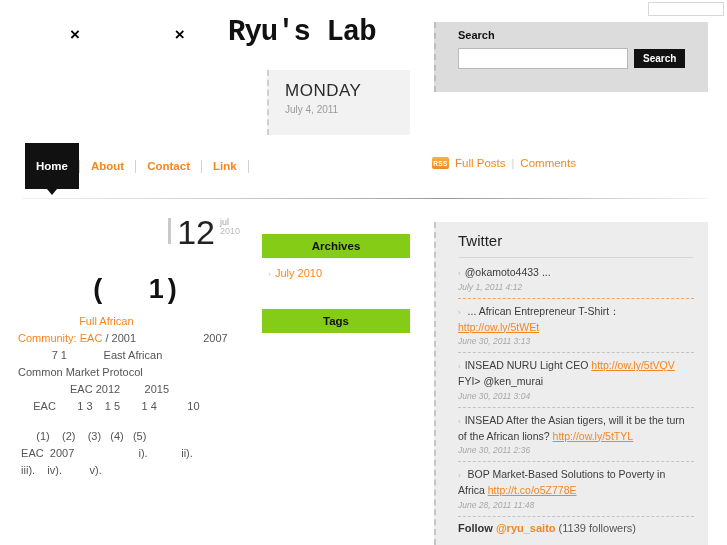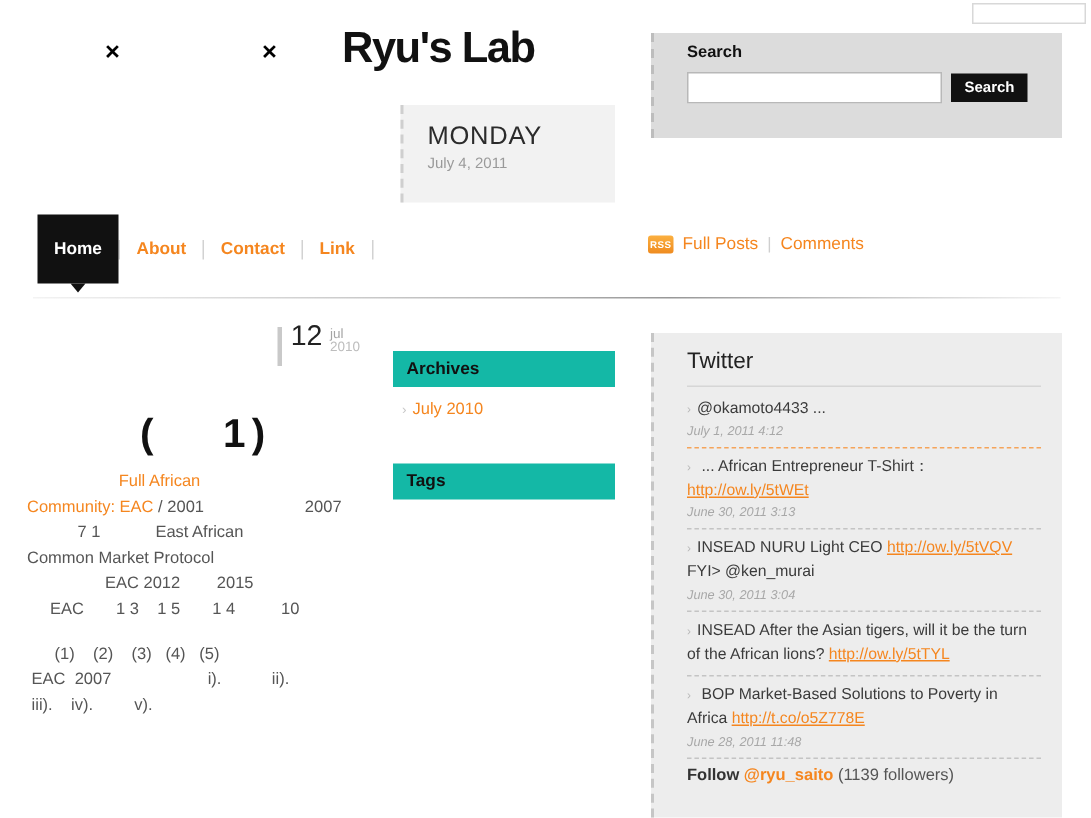--- a/index.html
+++ b/index.html
@@ -22,21 +22,21 @@
   .header{position:absolute;left:0;top:0;width:430px;height:150px;}
   .missing-glyphs{
     position:absolute;left:70px;top:26px;
     font-size:17px;color:#000;font-weight:bold;letter-spacing:45px;
     line-height:1;
   }
   .site-title{
     position:absolute;left:228px;top:18px;
     font-size:29px;font-weight:bold;color:#111;
     letter-spacing:-1px;line-height:1;
-    font-family:Liberation Sans, sans-serif;
+    font-family:Liberation Mono, monospace;
   }
 
   
   .date-ticket{
     position:absolute;left:267px;top:70px;width:143px;height:65px;
     background:#f2f2f2;
     border-left:2px dashed #cfcfcf;
     box-sizing:border-box;
     padding:12px 0 0 16px;
   }
@@ -98,40 +98,40 @@
     background:linear-gradient(to right,#f3f3f3,#b9b9b9 45%,#989898 62%,#cfcfcf 85%,#f5f5f5);
   }
 
   
   .article{position:absolute;left:18px;top:216px;width:238px;}
   .post-date{
     display:flex;align-items:flex-start;justify-content:flex-end;
     padding-right:16px;height:34px;
   }
   .post-date .bar{width:3px;height:26px;background:#c9c9c9;margin-right:6px;margin-top:2px;}
-  .post-date .day{font-size:19px;color:#222;line-height:0.95;font-weight:normal;}
+  .post-date .day{font-size:34px;color:#222;line-height:0.95;font-weight:normal;}
   .post-date .my{margin-left:5px;margin-top:2px;line-height:1.05;}
   .post-date .mon{font-size:9px;color:#a5a5a5;display:block;}
   .post-date .yr{font-size:9px;color:#bdbdbd;display:block;}
 
   .post-title{
     text-align:center;font-size:27px;font-weight:bold;color:#111;
     margin-top:26px;letter-spacing:4px;line-height:1;
   }
 
   .post-body{font-size:11px;color:#555;line-height:1.55;margin-top:10px;text-align:justify;}
   .post-body .ln{display:block;white-space:pre-wrap;}
   .post-body .or{color:#f5861f;}
   .post-body .gap{display:block;height:13px;}
 
   
   .midcol{position:absolute;left:262px;top:234px;width:148px;}
   .panel-head{
-    background:#14b8a6;font-size:11.5px;font-weight:bold;color:#111;
-    padding:6px 9px;margin-bottom:5px;
+    background:#84cc16;font-size:11.5px;font-weight:bold;color:#111;
+    padding:6px 9px;margin-bottom:5px;text-align:center;
   }
   .panel-list{padding:0 0 0 6px;margin:0;list-style:none;}
   .panel-list li{font-size:11px;line-height:1.85;}
   .panel-list li .arrow{color:#c7c7c7;font-size:9px;margin-right:4px;}
   .panel-list li a{color:#f5861f;text-decoration:none;}
   .tagblock{margin-top:26px;}
   .tag-items{padding:9px 0 0 6px;font-size:10.5px;}
   .tag-items a{color:#f5861f;text-decoration:none;}
 
   
@@ -248,20 +248,21 @@
           <div class="tw-time">June 30, 2011 3:13</div>
         </div>
         <div class="tw-sep"></div>
         <div class="tw-item">
           <div class="tw-text"><span class="arrow">›</span><span>INSEAD            NURU Light       CEO </span><a href="#">http://ow.ly/5tVQV</a><span> FYI&gt; @ken_murai</span></div>
           <div class="tw-time">June 30, 2011 3:04</div>
         </div>
         <div class="tw-sep"></div>
         <div class="tw-item">
           <div class="tw-text"><span class="arrow">›</span><span>INSEAD                    After the Asian tigers, will it be the turn of the African lions? </span><a href="#">http://ow.ly/5tTYL</a></div>
+          <div class="tw-time">June 30, 2011 2:36</div>
         </div>
         <div class="tw-sep"></div>
         <div class="tw-item">
           <div class="tw-text"><span class="arrow">›</span><span>        BOP              Market-Based Solutions to Poverty in Africa </span><a href="#">http://t.co/o5Z778E</a></div>
           <div class="tw-time">June 28, 2011 11:48</div>
         </div>
         <div class="tw-sep"></div>
       </div>
     <div class="tw-follow">
       <span>Follow </span><a href="#">@ryu_saito</a><span class="cnt"> (1139 followers)</span>

